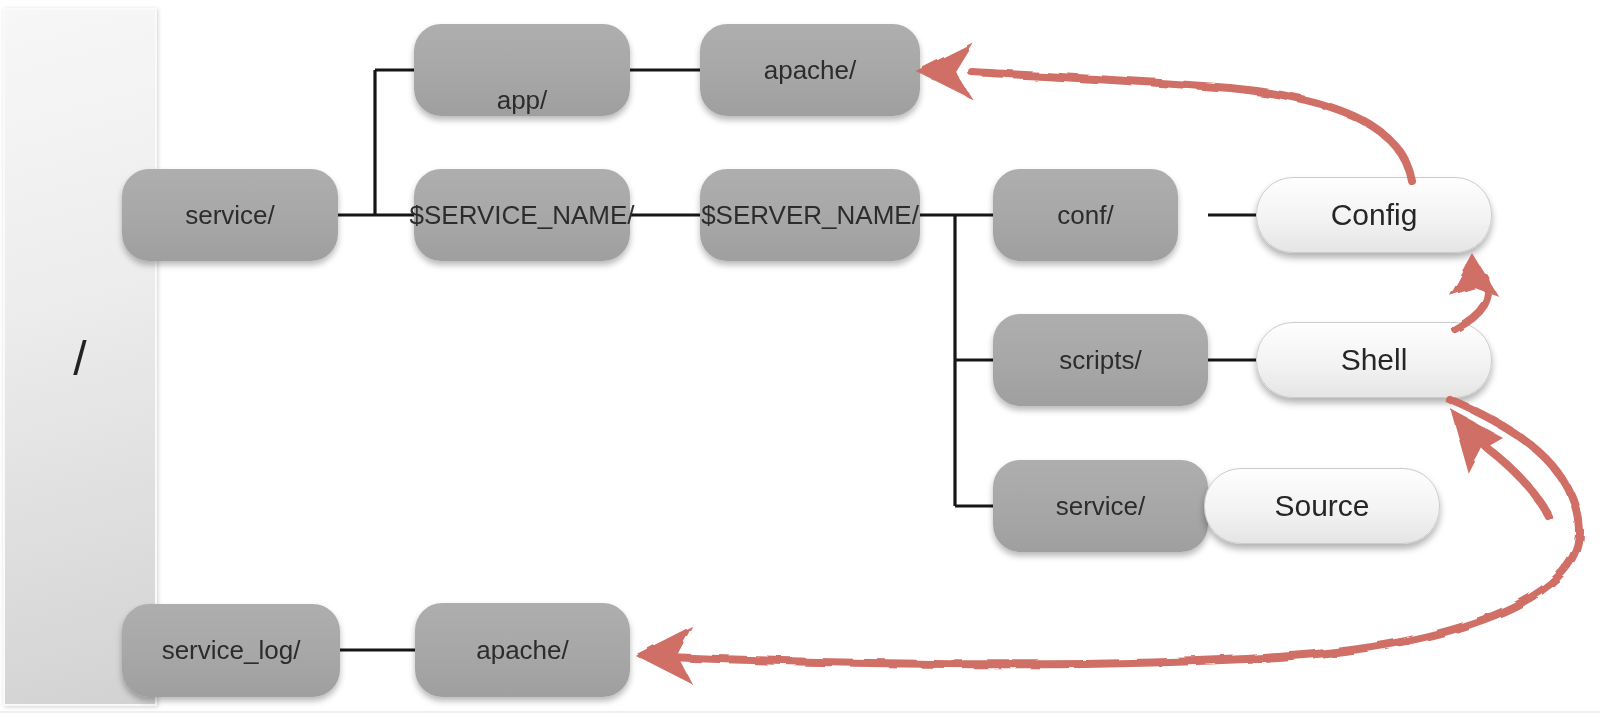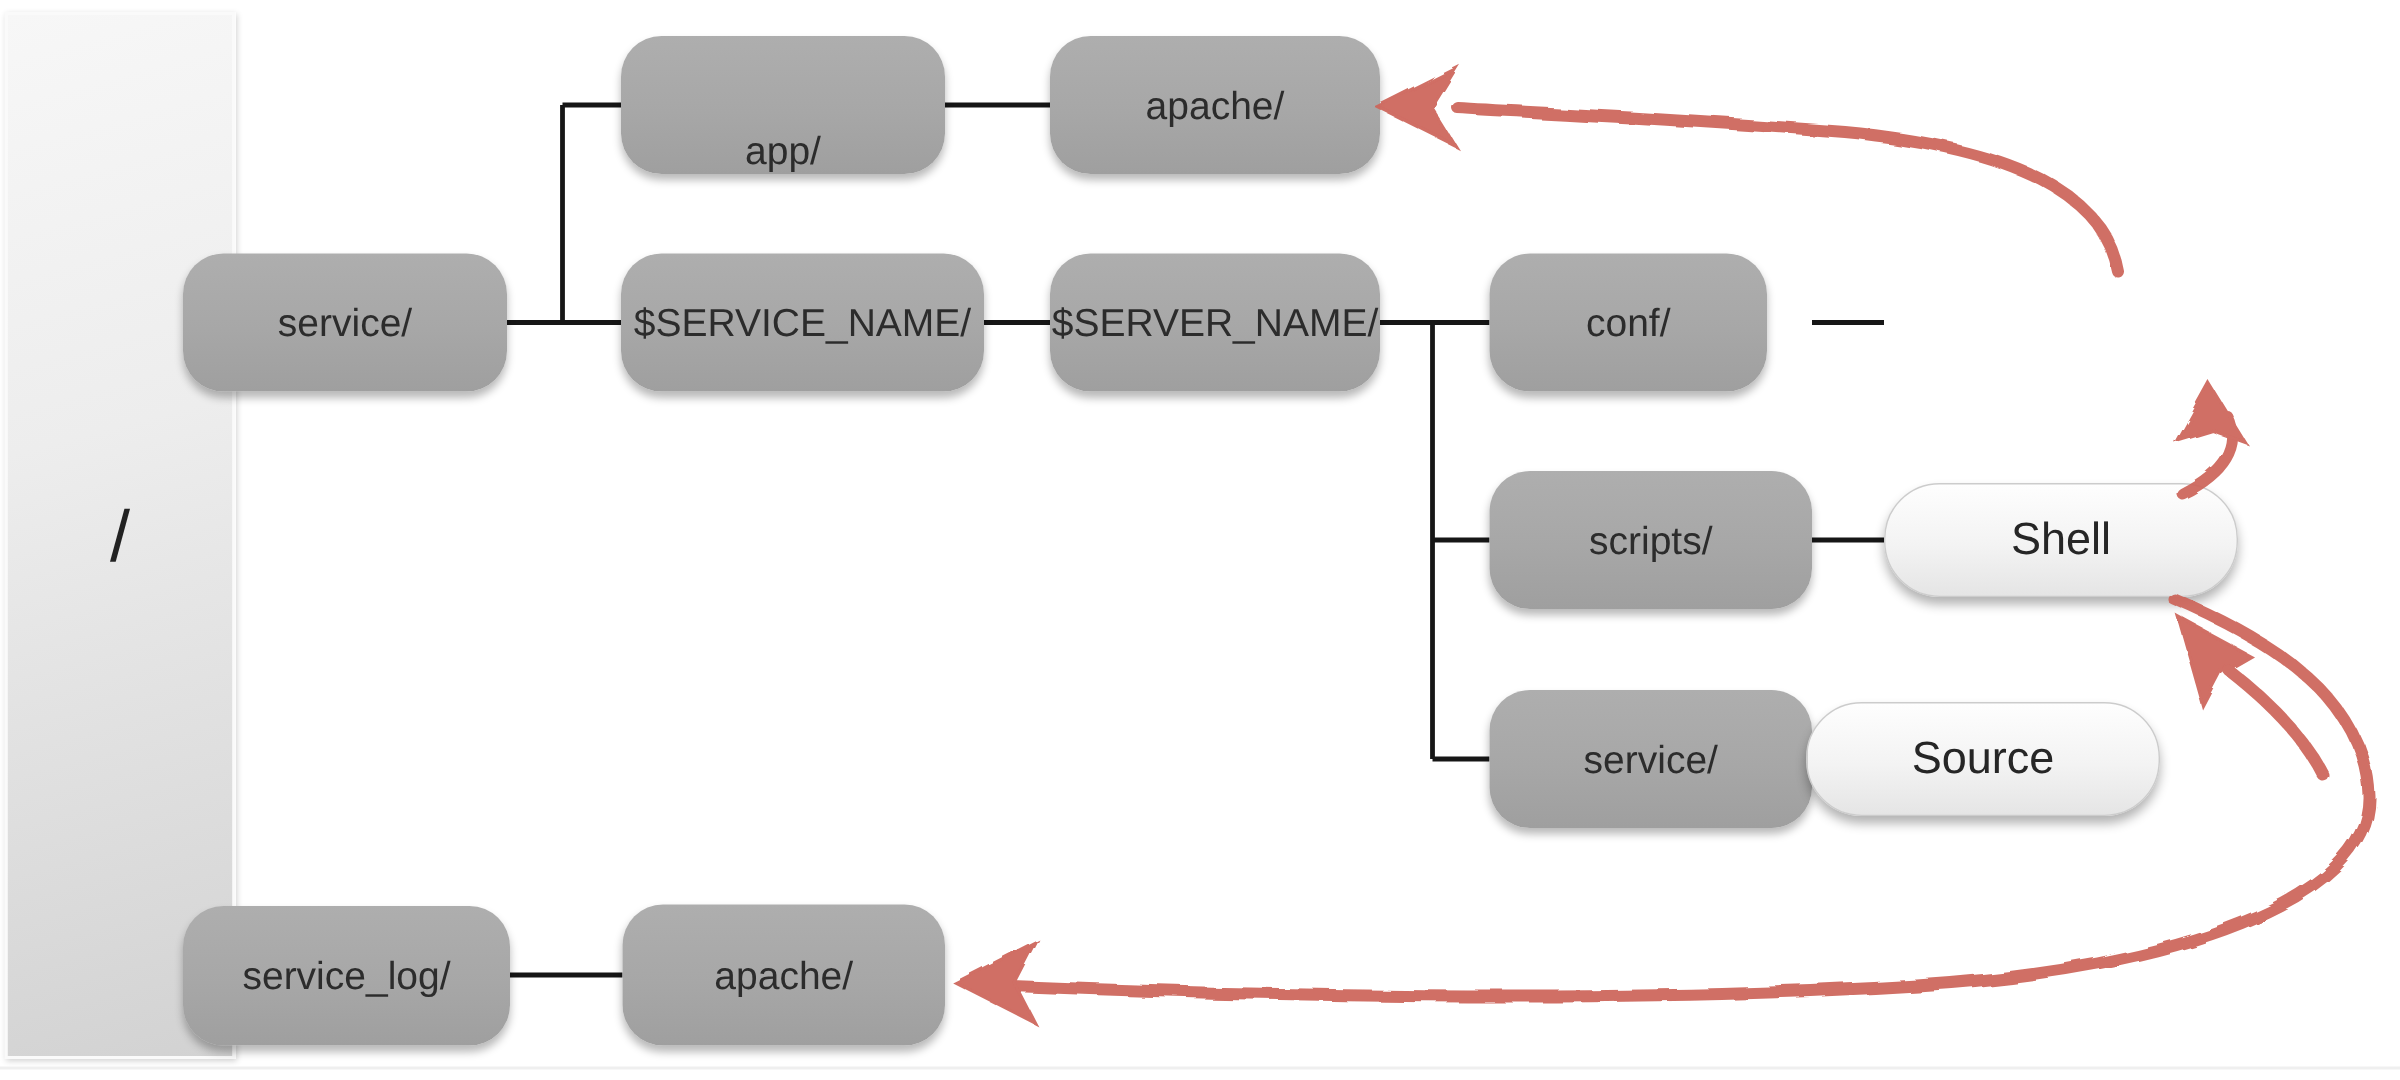--- a/index.html
+++ b/index.html
@@ -68,34 +68,37 @@
 
   <div class="node gray" style="left:122px;top:169px;width:216px;height:92px;">
     <span>service/</span>
   </div>
   <div class="node gray" style="left:414px;top:24px;width:216px;height:92px;align-items:flex-end;">
     <span>app/</span>
   </div>
   <div class="node gray" style="left:700px;top:24px;width:220px;height:92px;">
     <span>apache/</span>
   </div>
-  <div class="node gray" style="left:414px;top:169px;width:242px;height:92px;">
+  <div class="node gray" style="left:414px;top:169px;width:216px;height:92px;">
     <span>$SERVICE_NAME/</span>
   </div>
   <div class="node gray" style="left:700px;top:169px;width:220px;height:92px;text-align:center;">
     <span>$SERVER_NAME/</span>
   </div>
   <div class="node gray" style="left:993px;top:169px;width:185px;height:92px;">
     <span>conf/</span>
   </div>
   <div class="node gray" style="left:993px;top:314px;width:215px;height:92px;">
     <span>scripts/</span>
   </div>
   <div class="node gray" style="left:993px;top:460px;width:215px;height:92px;">
     <span>service/</span>
+  </div>
+  <div class="node light" style="left:1256px;top:177px;width:236px;height:76px;">
+    <span>Config</span>
   </div>
   <div class="node light" style="left:1256px;top:322px;width:236px;height:76px;">
     <span>Shell</span>
   </div>
   <div class="node light" style="left:1204px;top:468px;width:236px;height:76px;">
     <span>Source</span>
   </div>
   <div class="node gray" style="left:122px;top:604px;width:218px;height:93px;">
     <span>service_log/</span>
   </div>

